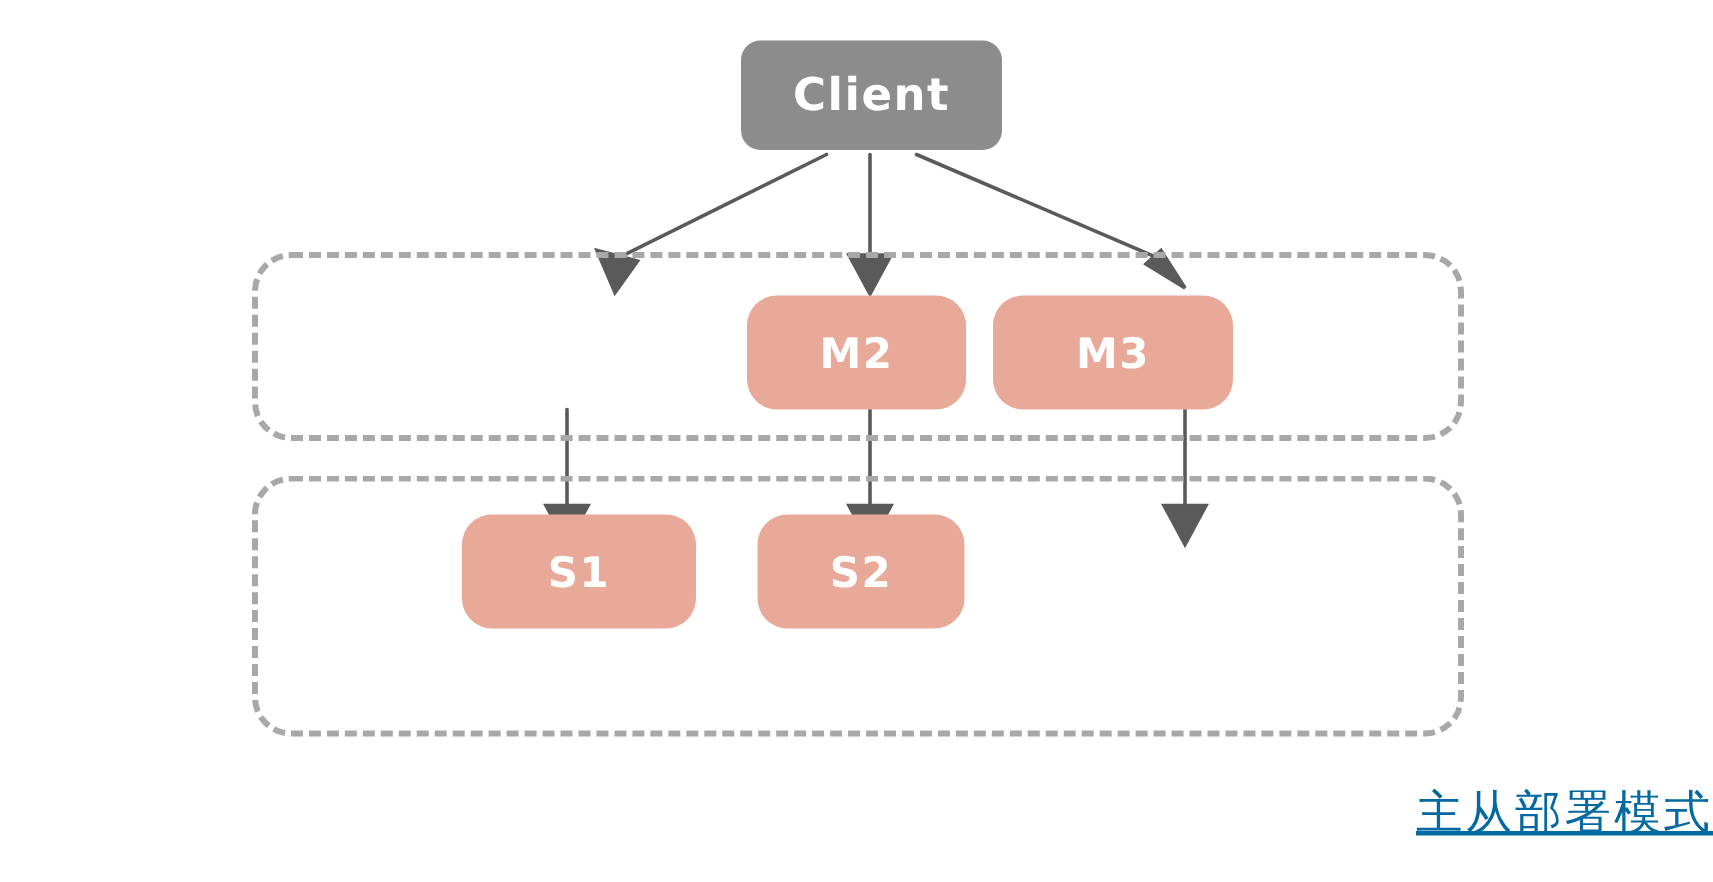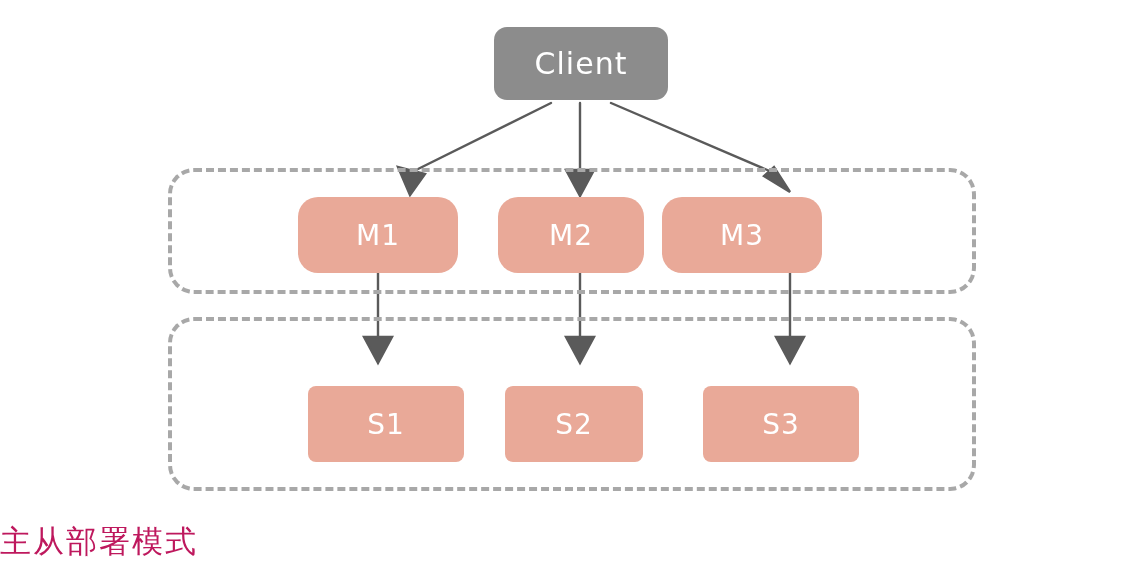--- a/index.html
+++ b/index.html
@@ -18,21 +18,21 @@
     overflow: hidden;
   }
   .node {
     position: absolute;
     display: flex;
     align-items: center;
     justify-content: center;
     box-sizing: border-box;
     color: #ffffff;
     font-family: "DejaVu Sans", sans-serif;
-    font-weight: 400;
+    font-weight: 700;
     letter-spacing: 1px;
     user-select: none;
   }
   .node-client {
     left: 494px;
     top: 27px;
     width: 174px;
     height: 73px;
     background: #8c8c8c;
     border-radius: 13px;
@@ -40,25 +40,25 @@
   }
   .node-m {
     top: 197px;
     width: 160px;
     height: 76px;
     background: #e9a998;
     border-radius: 20px;
     font-size: 28px;
   }
   .node-s {
-    top: 386px;
+    top: 343px;
     width: 156px;
     height: 76px;
     background: #e9a998;
-    border-radius: 8px;
+    border-radius: 20px;
     font-size: 28px;
   }
   #m1 { left: 298px; }
   #m2 { left: 498px; width: 146px; }
   #m3 { left: 662px; }
   #s1 { left: 308px; }
   #s2 { left: 505px; width: 138px; }
   #s3 { left: 703px; width: 156px; }
 
   .group-box {
@@ -88,26 +88,27 @@
     width: 1142px;
     height: 588px;
     pointer-events: none;
   }
 
   #caption {
     position: absolute;
     left: 0;
     top: 521px;
     width: 1142px;
-    text-align: left;
-    color: #be185d;
+    text-align: right;
+    color: #0369a1;
     font-size: 31px;
     font-family: "DejaVu Sans", sans-serif;
     letter-spacing: 2px;
     user-select: none;
+    text-decoration: underline;
   }
 </style>
 </head>
 <body>
 
 <div id="canvas">
 
   <svg id="edges" viewBox="0 0 1142 588" xmlns="http://www.w3.org/2000/svg">
     <g stroke="#5a5a5a" stroke-width="2.4" fill="#5a5a5a" stroke-linecap="round">
 
@@ -142,23 +143,21 @@
       </g>
     </g>
   </svg>
 
   <div class="node node-client" id="client">Client</div>
 
   <div class="group-box" id="group-master"></div>
 
   <div class="group-box" id="group-slave"></div>
 
-  <div class="node node-m" id="m1">M1</div>
   <div class="node node-m" id="m2">M2</div>
   <div class="node node-m" id="m3">M3</div>
 
   <div class="node node-s" id="s1">S1</div>
   <div class="node node-s" id="s2">S2</div>
-  <div class="node node-s" id="s3">S3</div>
 
   <div id="caption">主从部署模式</div>
 
 </div>
 
 </body></html>

